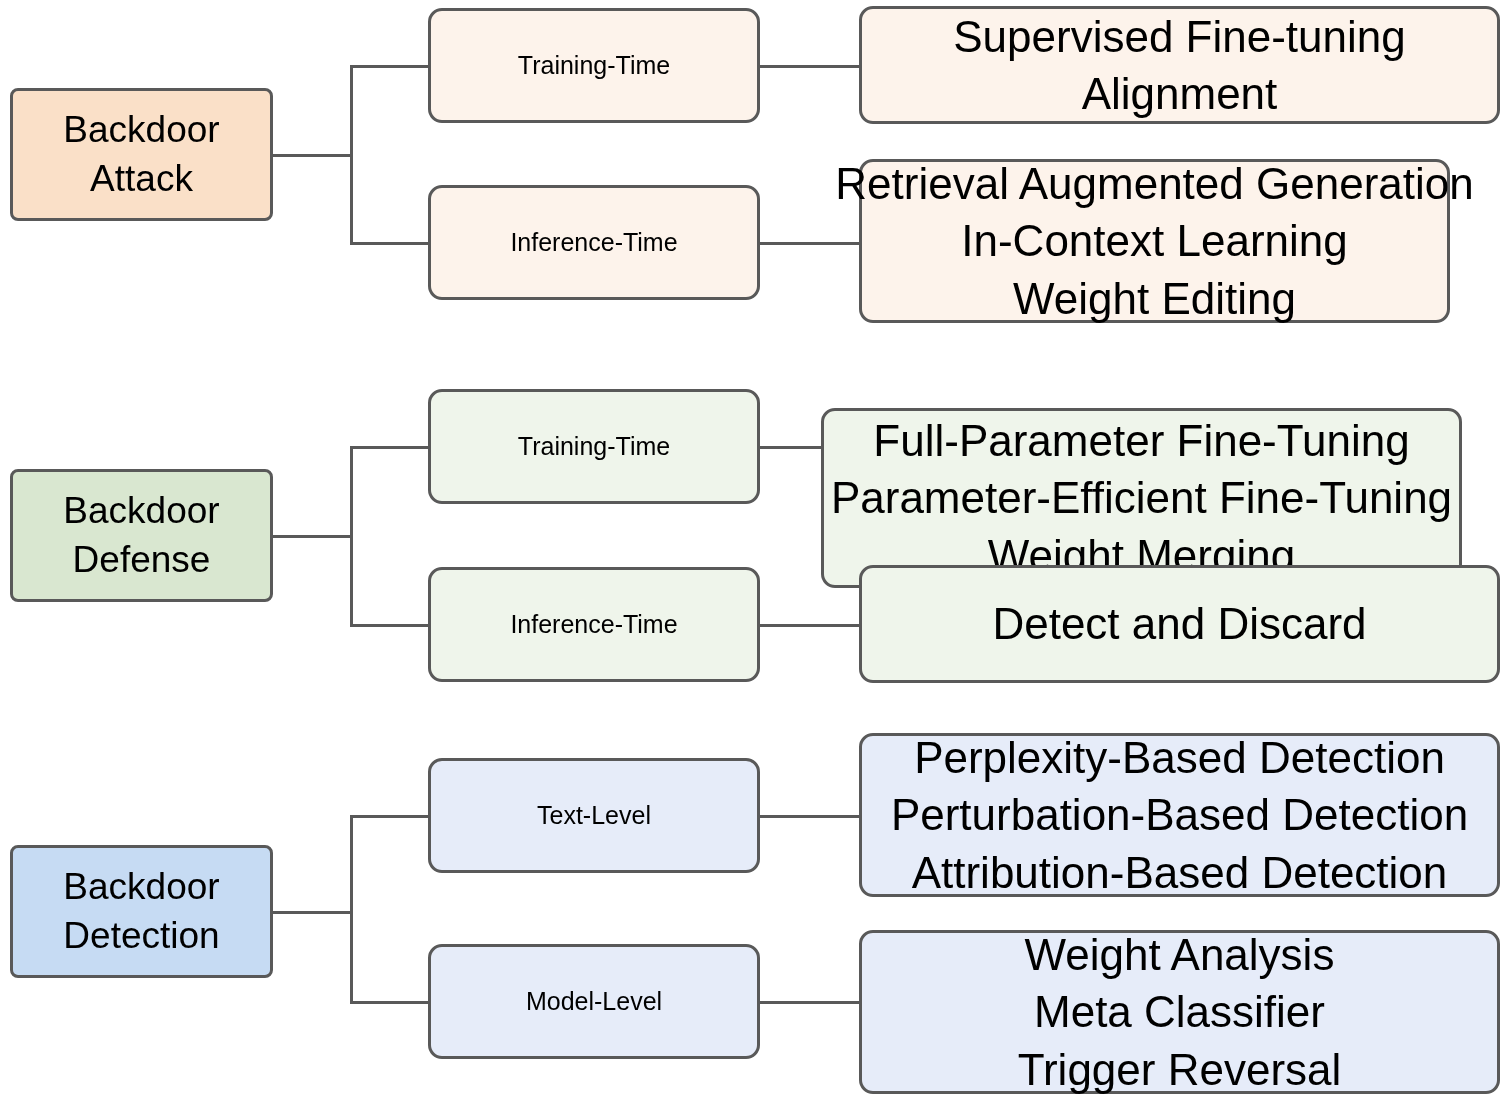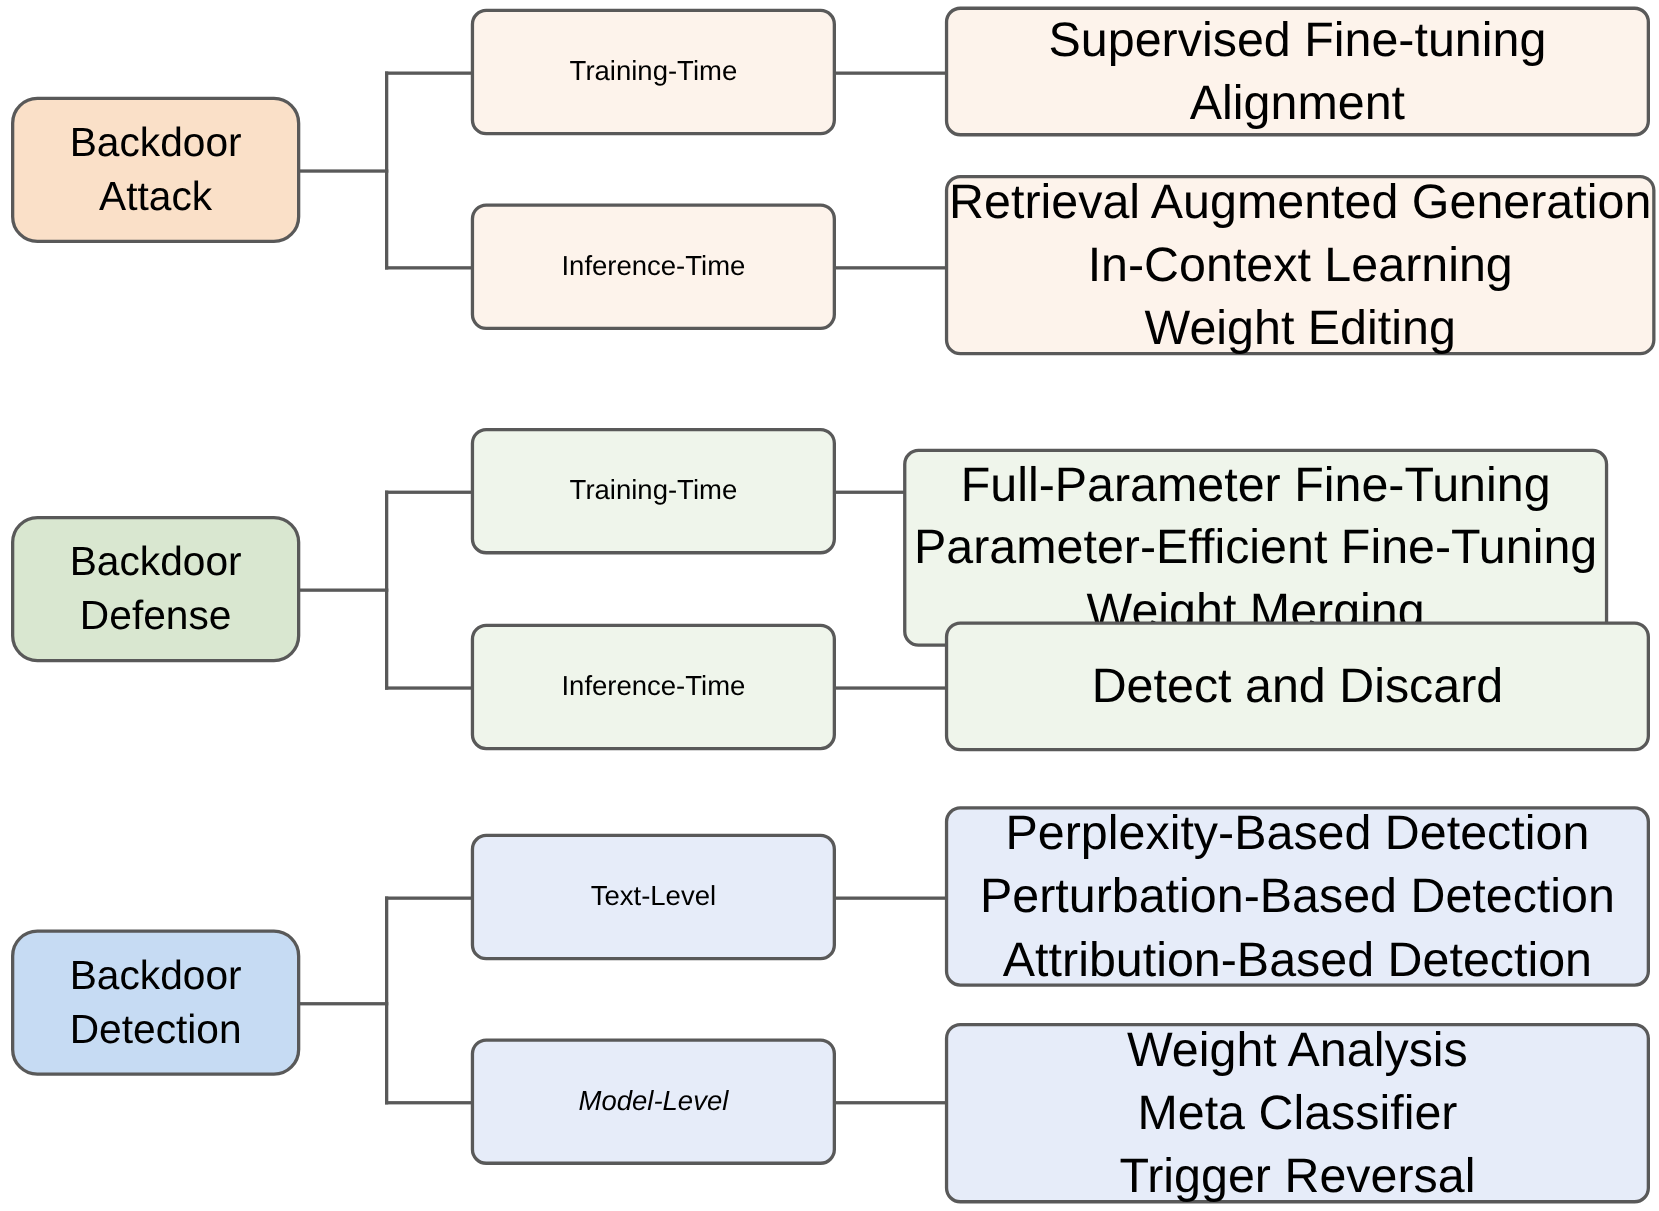--- a/index.html
+++ b/index.html
@@ -23,21 +23,21 @@
     display: flex;
     flex-direction: column;
     align-items: center;
     justify-content: center;
     color: #000000;
     text-align: center;
     line-height: 1.30;
   }
   .node.root {
     font-size: 37px;
-    border-radius: 24px;
+    border-radius: 8px;
   }
   .node.mid {
     font-size: 25px;
   }
   .node.leaf {
     font-size: 44px;
   }
   .node .line-text {
     display: block;
     white-space: nowrap;
@@ -73,21 +73,21 @@
 
   <div class="node mid" style="left:428px; top:185px; width:332px; height:115px; background:#FDF3EB;">
     <span class="line-text">Inference-Time</span>
   </div>
 
   <div class="node leaf" style="left:859px; top:6px; width:641px; height:118px; background:#FDF3EB;">
     <span class="line-text">Supervised Fine-tuning</span>
     <span class="line-text">Alignment</span>
   </div>
 
-  <div class="node leaf" style="left:859px; top:159px; width:646px; height:164px; background:#FDF3EB;">
+  <div class="node leaf" style="left:859px; top:159px; width:591px; height:164px; background:#FDF3EB;">
     <span class="line-text">Retrieval Augmented Generation</span>
     <span class="line-text">In-Context Learning</span>
     <span class="line-text">Weight Editing</span>
   </div>
 
   <div class="conn h" style="left:270px; top:535px; width:83px;"></div>
   <div class="conn v" style="left:350px; top:446px; height:181px;"></div>
   <div class="conn h" style="left:350px; top:446px; width:80px;"></div>
   <div class="conn h" style="left:350px; top:624px; width:80px;"></div>
   <div class="conn h" style="left:758px; top:446px; width:103px;"></div>
@@ -125,21 +125,21 @@
 
   <div class="node root" style="left:10px; top:845px; width:263px; height:133px; background:#C6DBF3;">
     <span class="line-text">Backdoor</span>
     <span class="line-text">Detection</span>
   </div>
 
   <div class="node mid" style="left:428px; top:758px; width:332px; height:115px; background:#E6ECF9;">
     <span class="line-text">Text-Level</span>
   </div>
 
-  <div class="node mid" style="left:428px; top:944px; width:332px; height:115px; background:#E6ECF9;font-style:italic;">
+  <div class="node mid" style="left:428px; top:944px; width:332px; height:115px; background:#E6ECF9;">
     <span class="line-text">Model-Level</span>
   </div>
 
   <div class="node leaf" style="left:859px; top:733px; width:641px; height:164px; background:#E6ECF9;">
     <span class="line-text">Perplexity-Based Detection</span>
     <span class="line-text">Perturbation-Based Detection</span>
     <span class="line-text">Attribution-Based Detection</span>
   </div>
 
   <div class="node leaf" style="left:859px; top:930px; width:641px; height:164px; background:#E6ECF9;">

